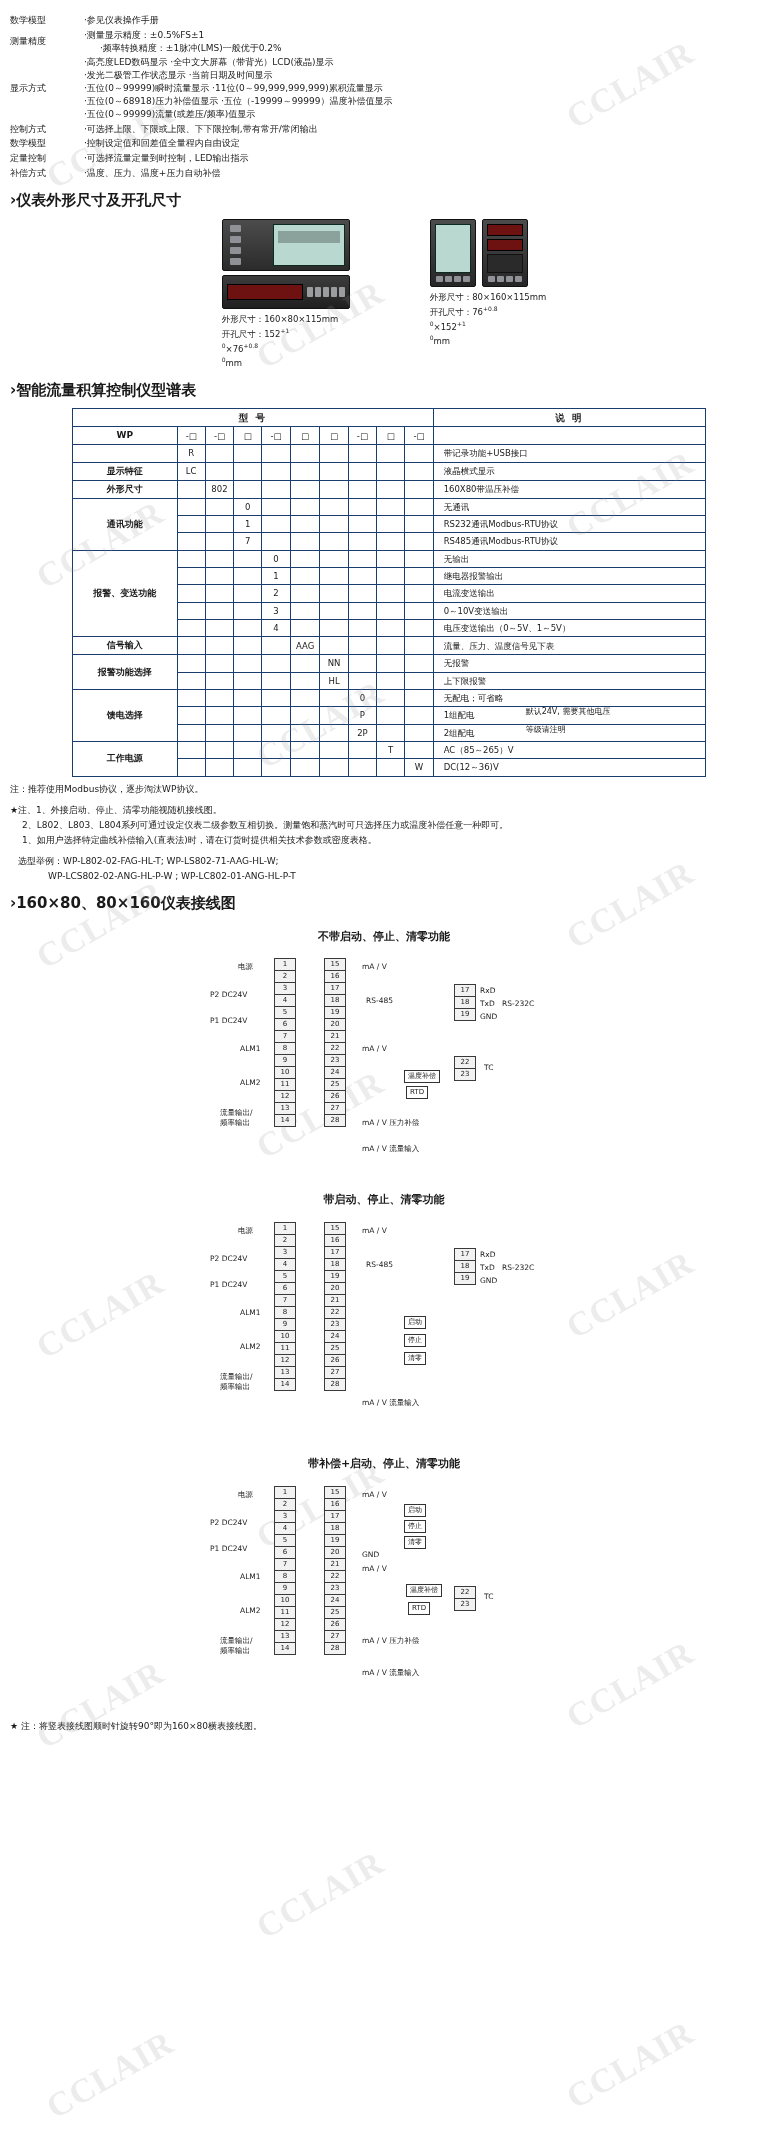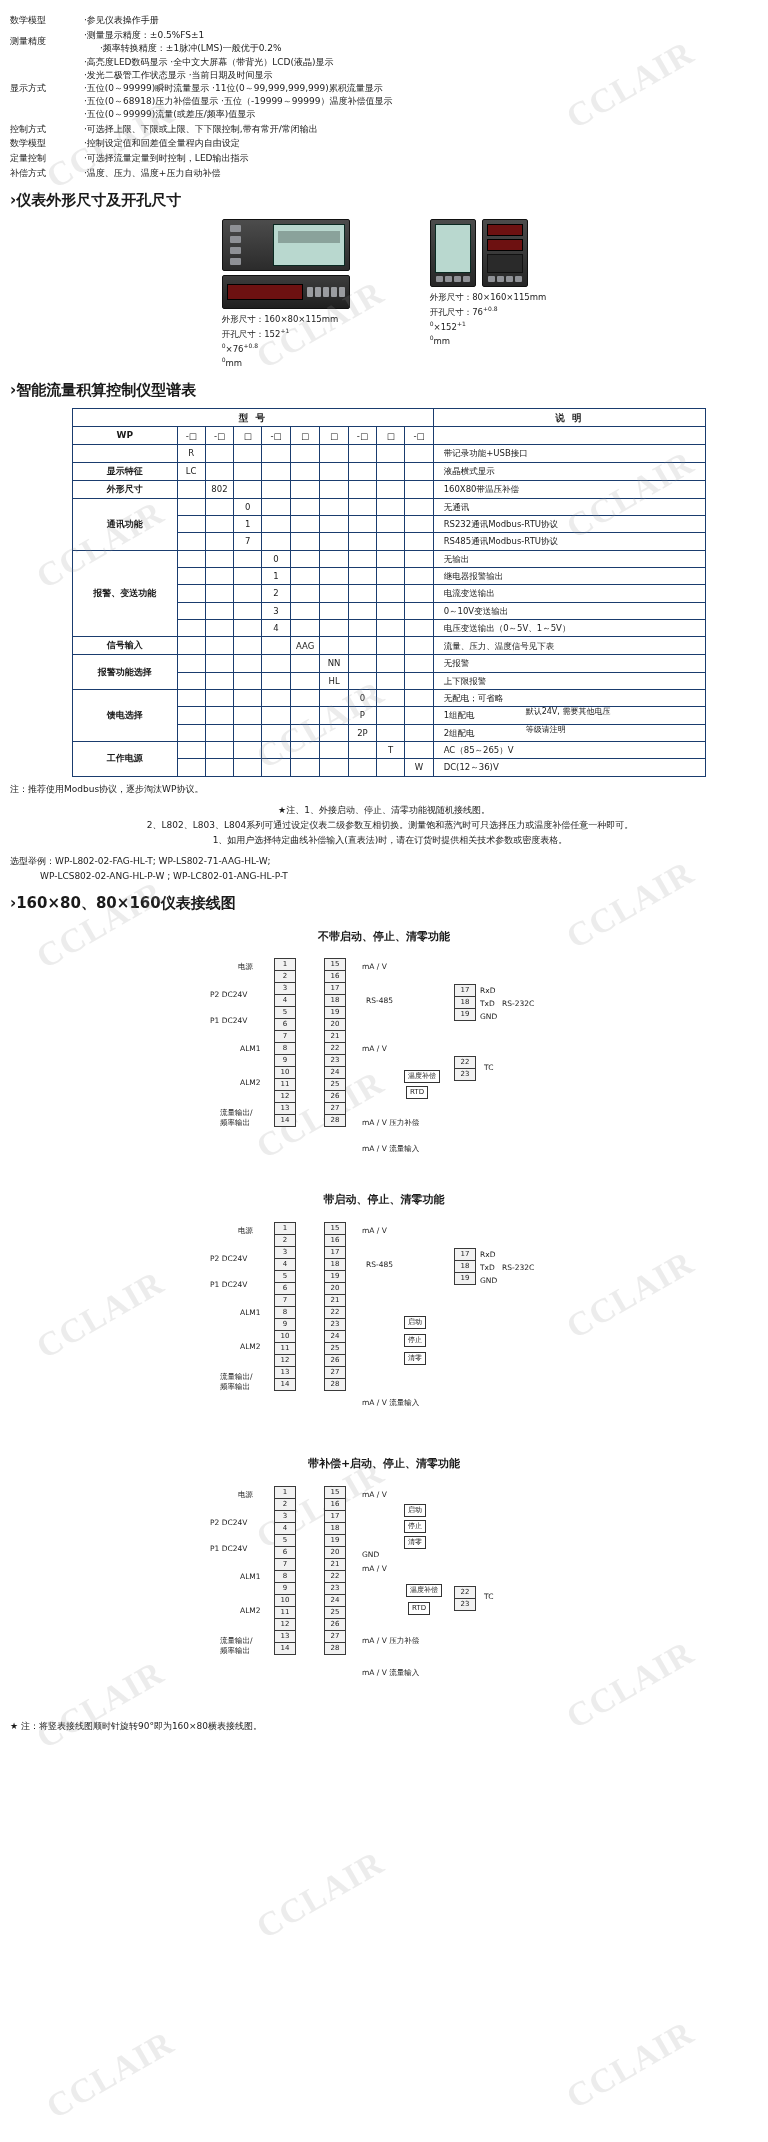--- a/index.html
+++ b/index.html
@@ -102,24 +102,24 @@
     height: 17px;
   }
   table.model th { font-weight: bold; font-size: 9.5px; letter-spacing: 2px; }
   table.model td.rowhead { font-weight: bold; font-size: 9px; width: 96px; }
   table.model td.desc { text-align: left; padding-left: 10px; width: 250px; }
   table.model td.code { width: 26px; }
   .boxdash { letter-spacing: 0px; }
 
   .note-1 { margin: 6px 0 0 0; }
   .star-note { margin-top: 8px; }
-  .star-note p { margin: 2px 0; text-align: center; }
+  .star-note p { margin: 2px 0; }
   .indent2 { padding-left: 12px; }
   .example { margin-top: 8px; }
-  .example p { margin: 2px 0; }
+  .example p { margin: 2px 8px; }
   .indent-ex { padding-left: 30px; }
 
   
   .wiring-title {
     text-align: center;
     font-weight: bold;
     font-size: 11px;
     margin: 14px 0 4px 0;
   }
   .wire-wrap { position: relative; width: 100%; height: 300px; }

